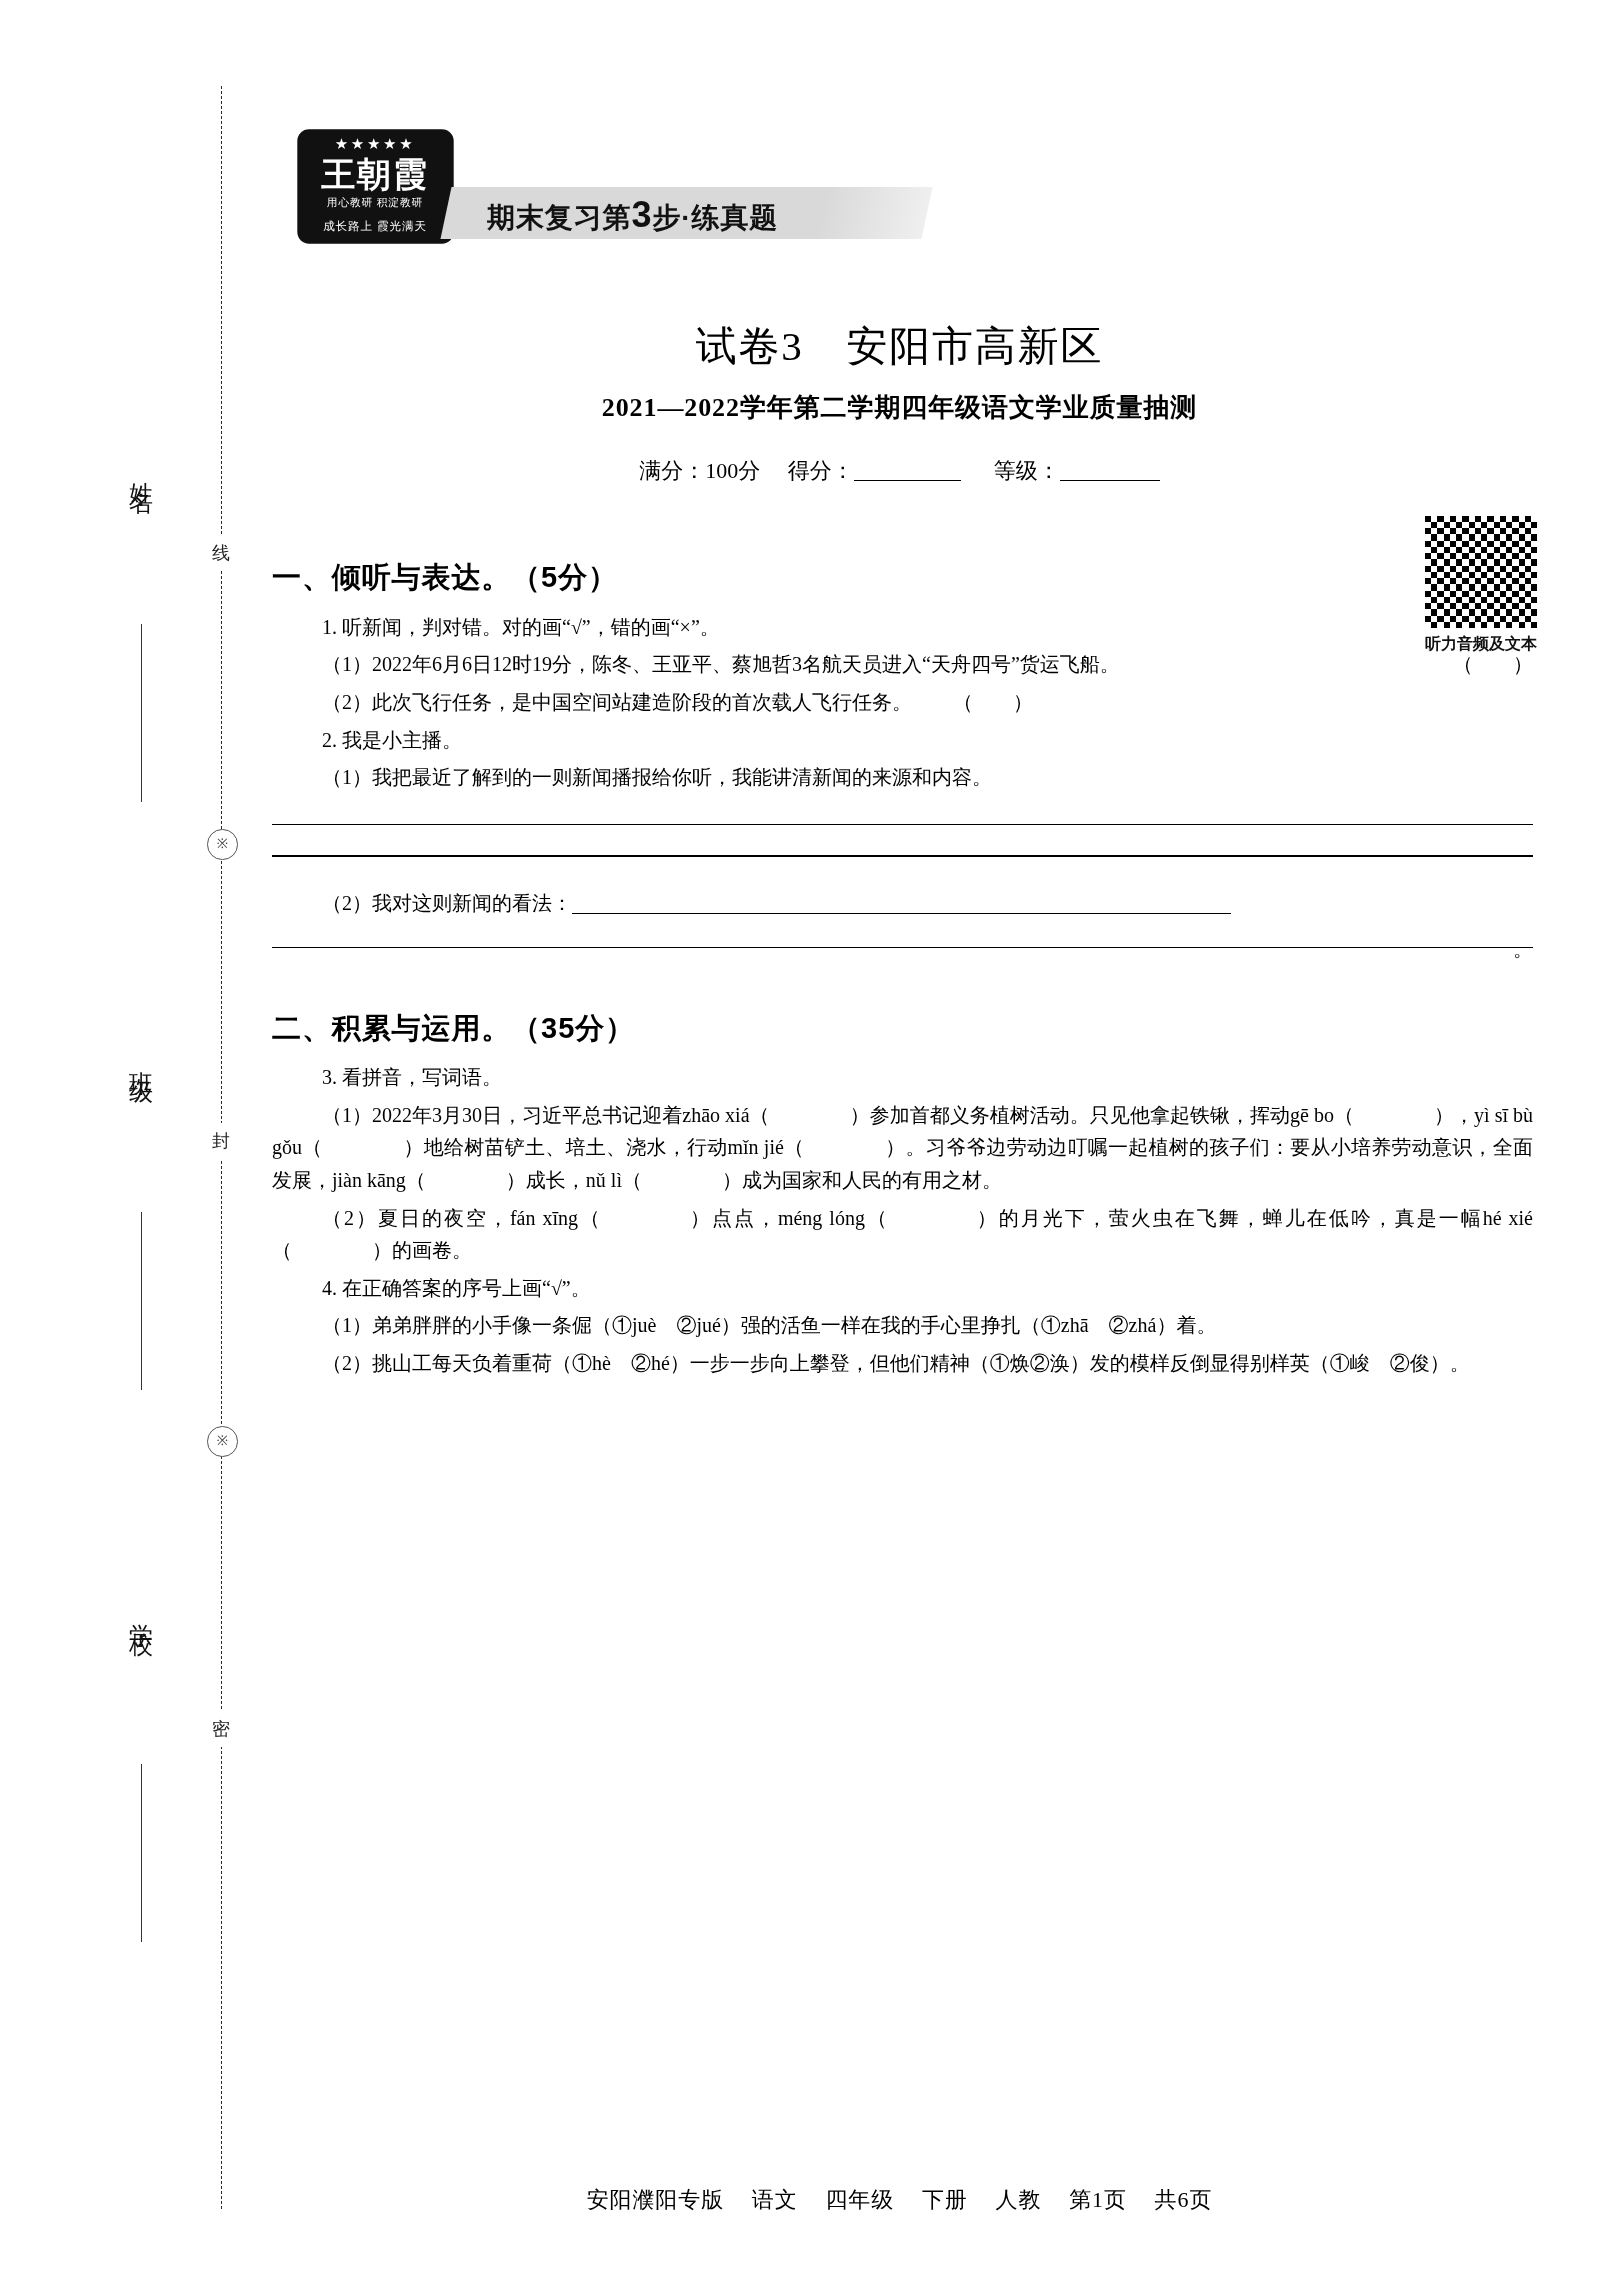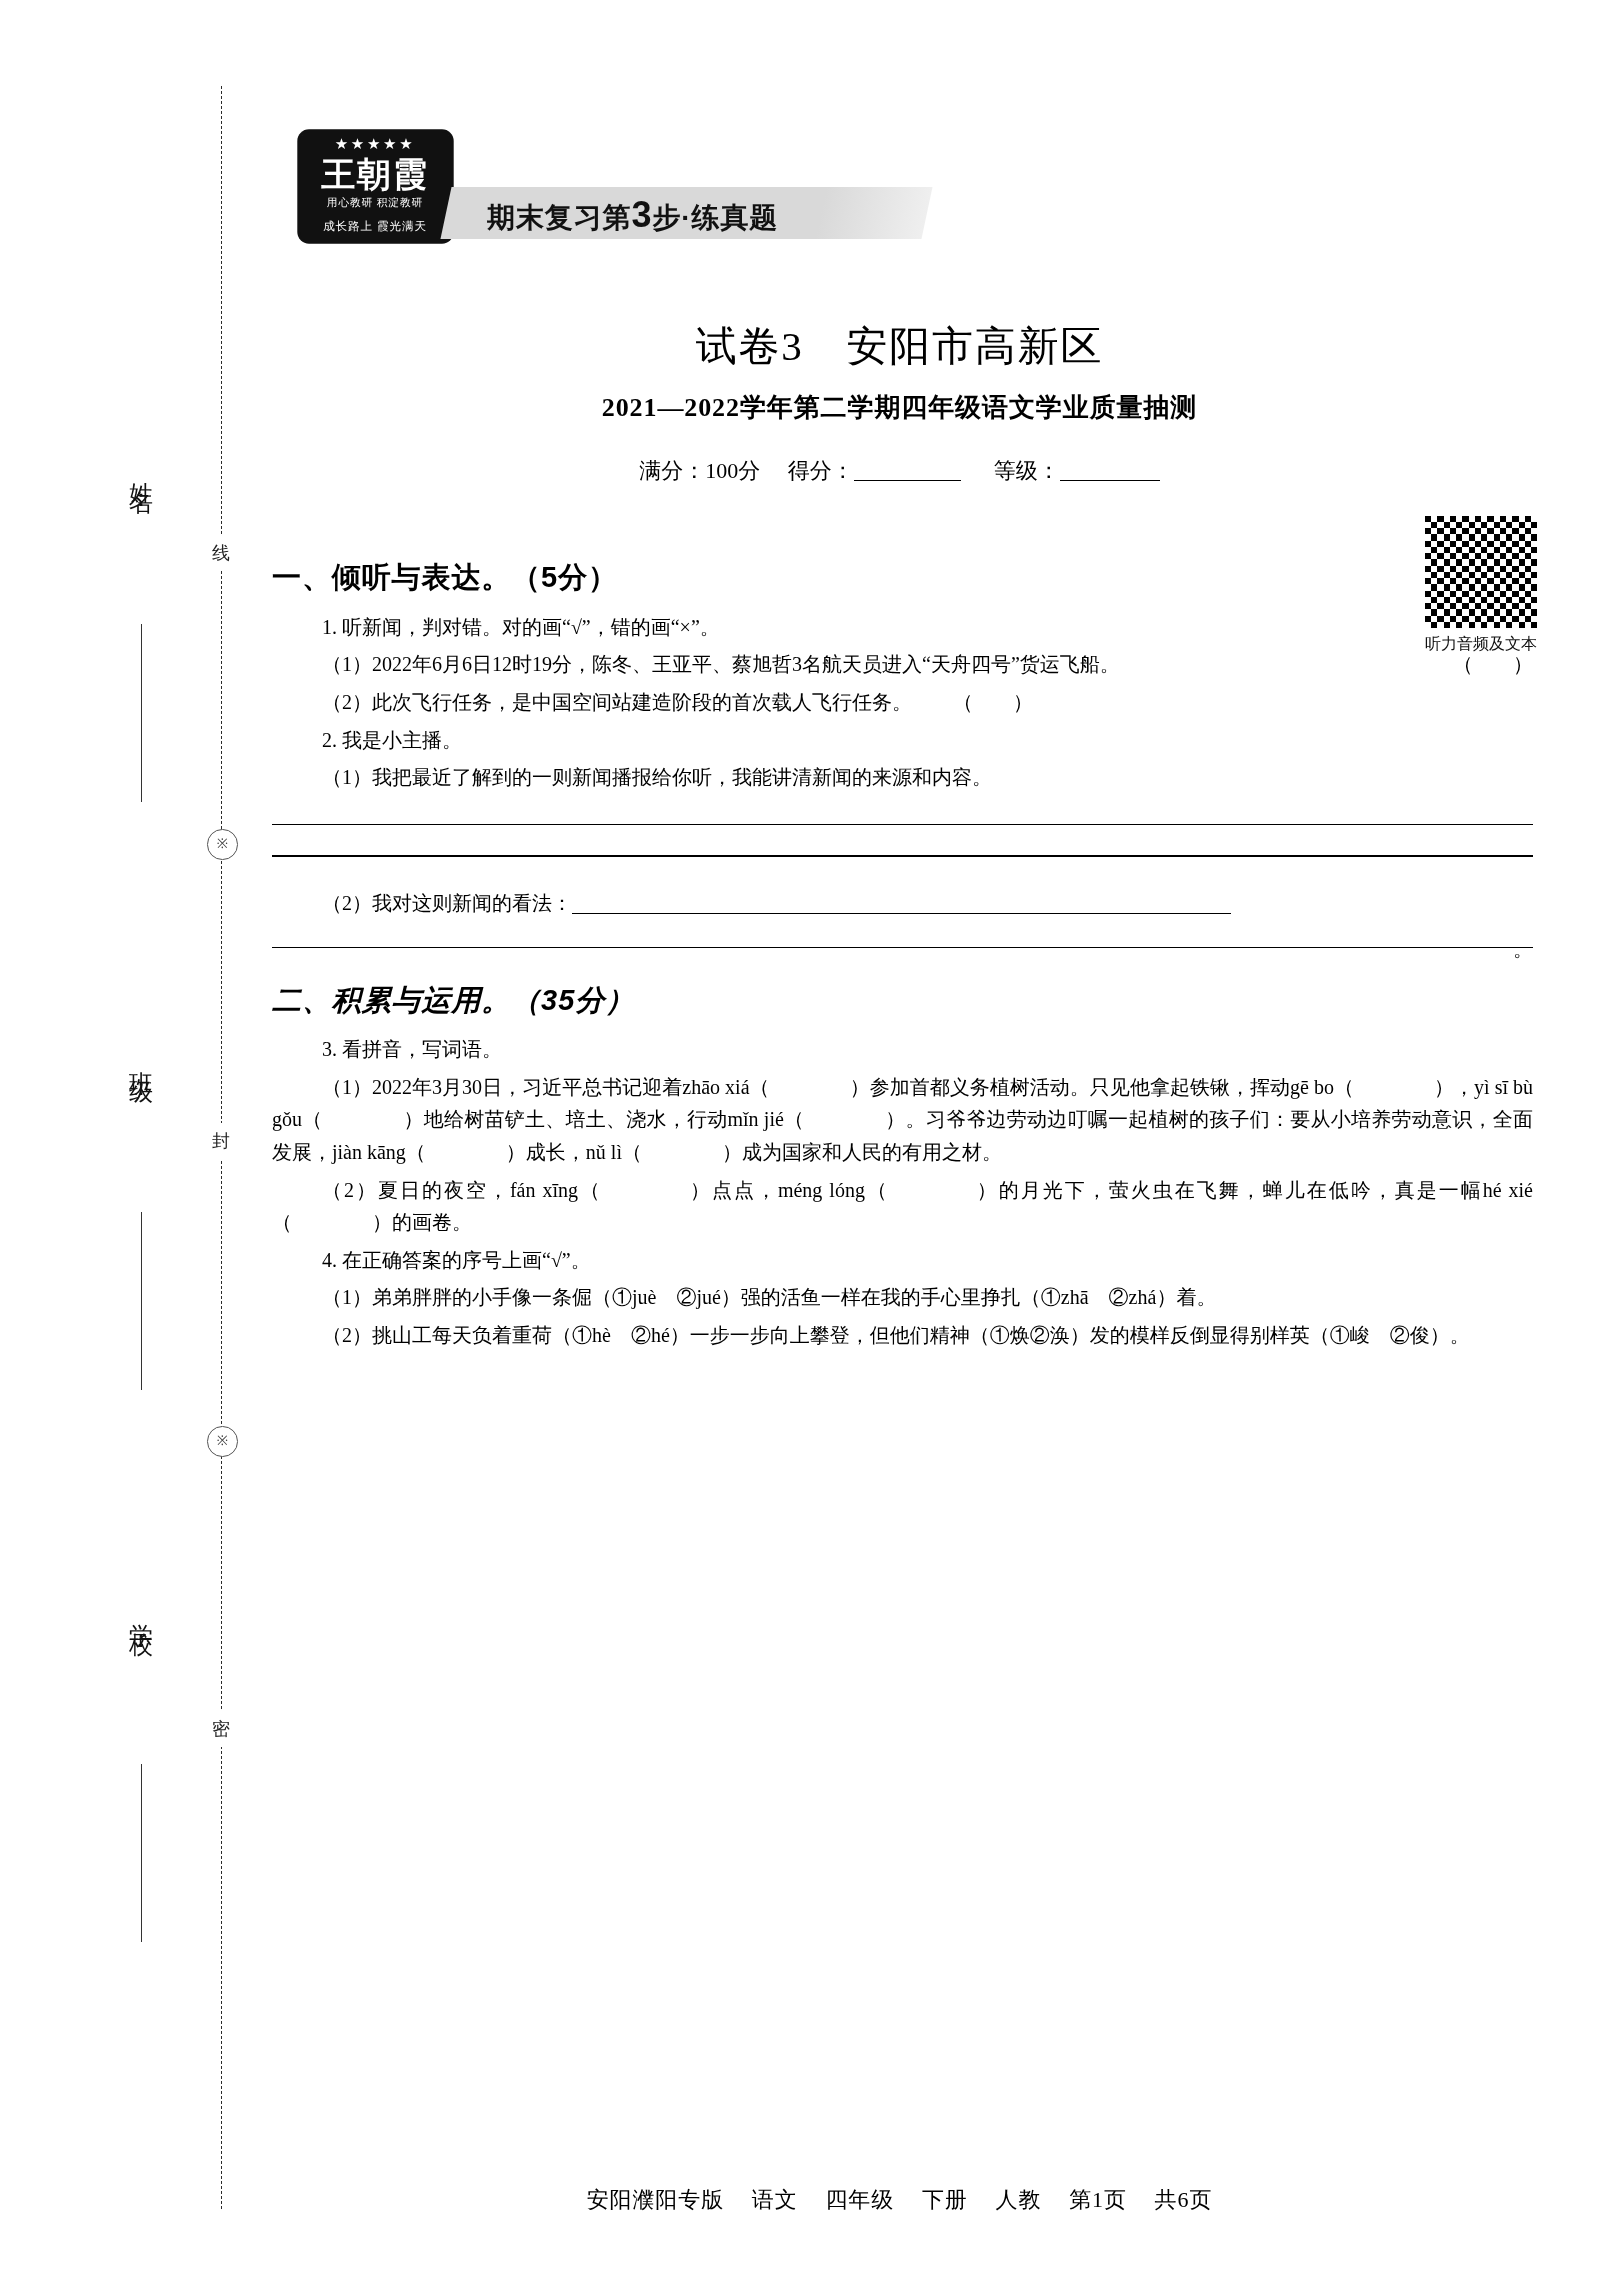--- a/index.html
+++ b/index.html
@@ -186,20 +186,21 @@
   }
   .blank-u.short { width: 100px; }
 
   
   .qr-wrap {
     position: absolute;
     left: 1415px;
     top: 515px;
     width: 132px;
     text-align: center;
+    font-weight: bold;
   }
   .qr {
     width: 112px; height: 112px;
     margin: 0 auto;
     background-color: #fff;
     background-image:
       repeating-linear-gradient(90deg,#000 0 6.2px,#fff 6.2px 12.5px),
       repeating-linear-gradient(0deg,#000 0 6.2px,#fff 6.2px 12.5px);
     background-blend-mode: difference;
     border: 0.9px solid #fff;
@@ -330,21 +331,21 @@
 
     <div class="answer-line"></div>
     <div class="answer-line"></div>
 
     <div class="p indent">
       <span>（2）我对这则新闻的看法：</span><span class="inline-rule" style="width:659px;"></span>
     </div>
     <div class="answer-line" style="margin-top:27px;margin-bottom:7.1px;"></div>
     <div class="p" style="text-align:right;margin-top:-23px;">。</div>
 
-    <div class="sec-head" style="margin-top:16px;font-style:italic;">二、积累与运用。（35分）</div>
+    <div class="sec-head" style="margin-top:44px;">二、积累与运用。（35分）</div>
 
     <div class="p indent">3. 看拼音，写词语。</div>
     <div class="p indent">（1）2022年3月30日，习近平总书记迎着zhāo xiá（　　　　）参加首都义务植树活动。只见他拿起铁锹，挥动gē bo（　　　　），yì sī bù gǒu（　　　　）地给树苗铲土、培土、浇水，行动mǐn jié（　　　　）。习爷爷边劳动边叮嘱一起植树的孩子们：要从小培养劳动意识，全面发展，jiàn kāng（　　　　）成长，nǔ lì（　　　　）成为国家和人民的有用之材。</div>
     <div class="p indent">（2）夏日的夜空，fán xīng（　　　　）点点，méng lóng（　　　　）的月光下，萤火虫在飞舞，蝉儿在低吟，真是一幅hé xié（　　　　）的画卷。</div>
 
     <div class="p indent">4. 在正确答案的序号上画“√”。</div>
     <div class="p indent">（1）弟弟胖胖的小手像一条倔（①juè　②jué）强的活鱼一样在我的手心里挣扎（①zhā　②zhá）着。</div>
     <div class="p indent">（2）挑山工每天负着重荷（①hè　②hé）一步一步向上攀登，但他们精神（①焕②涣）发的模样反倒显得别样英（①峻　②俊）。</div>
 
   </div>

